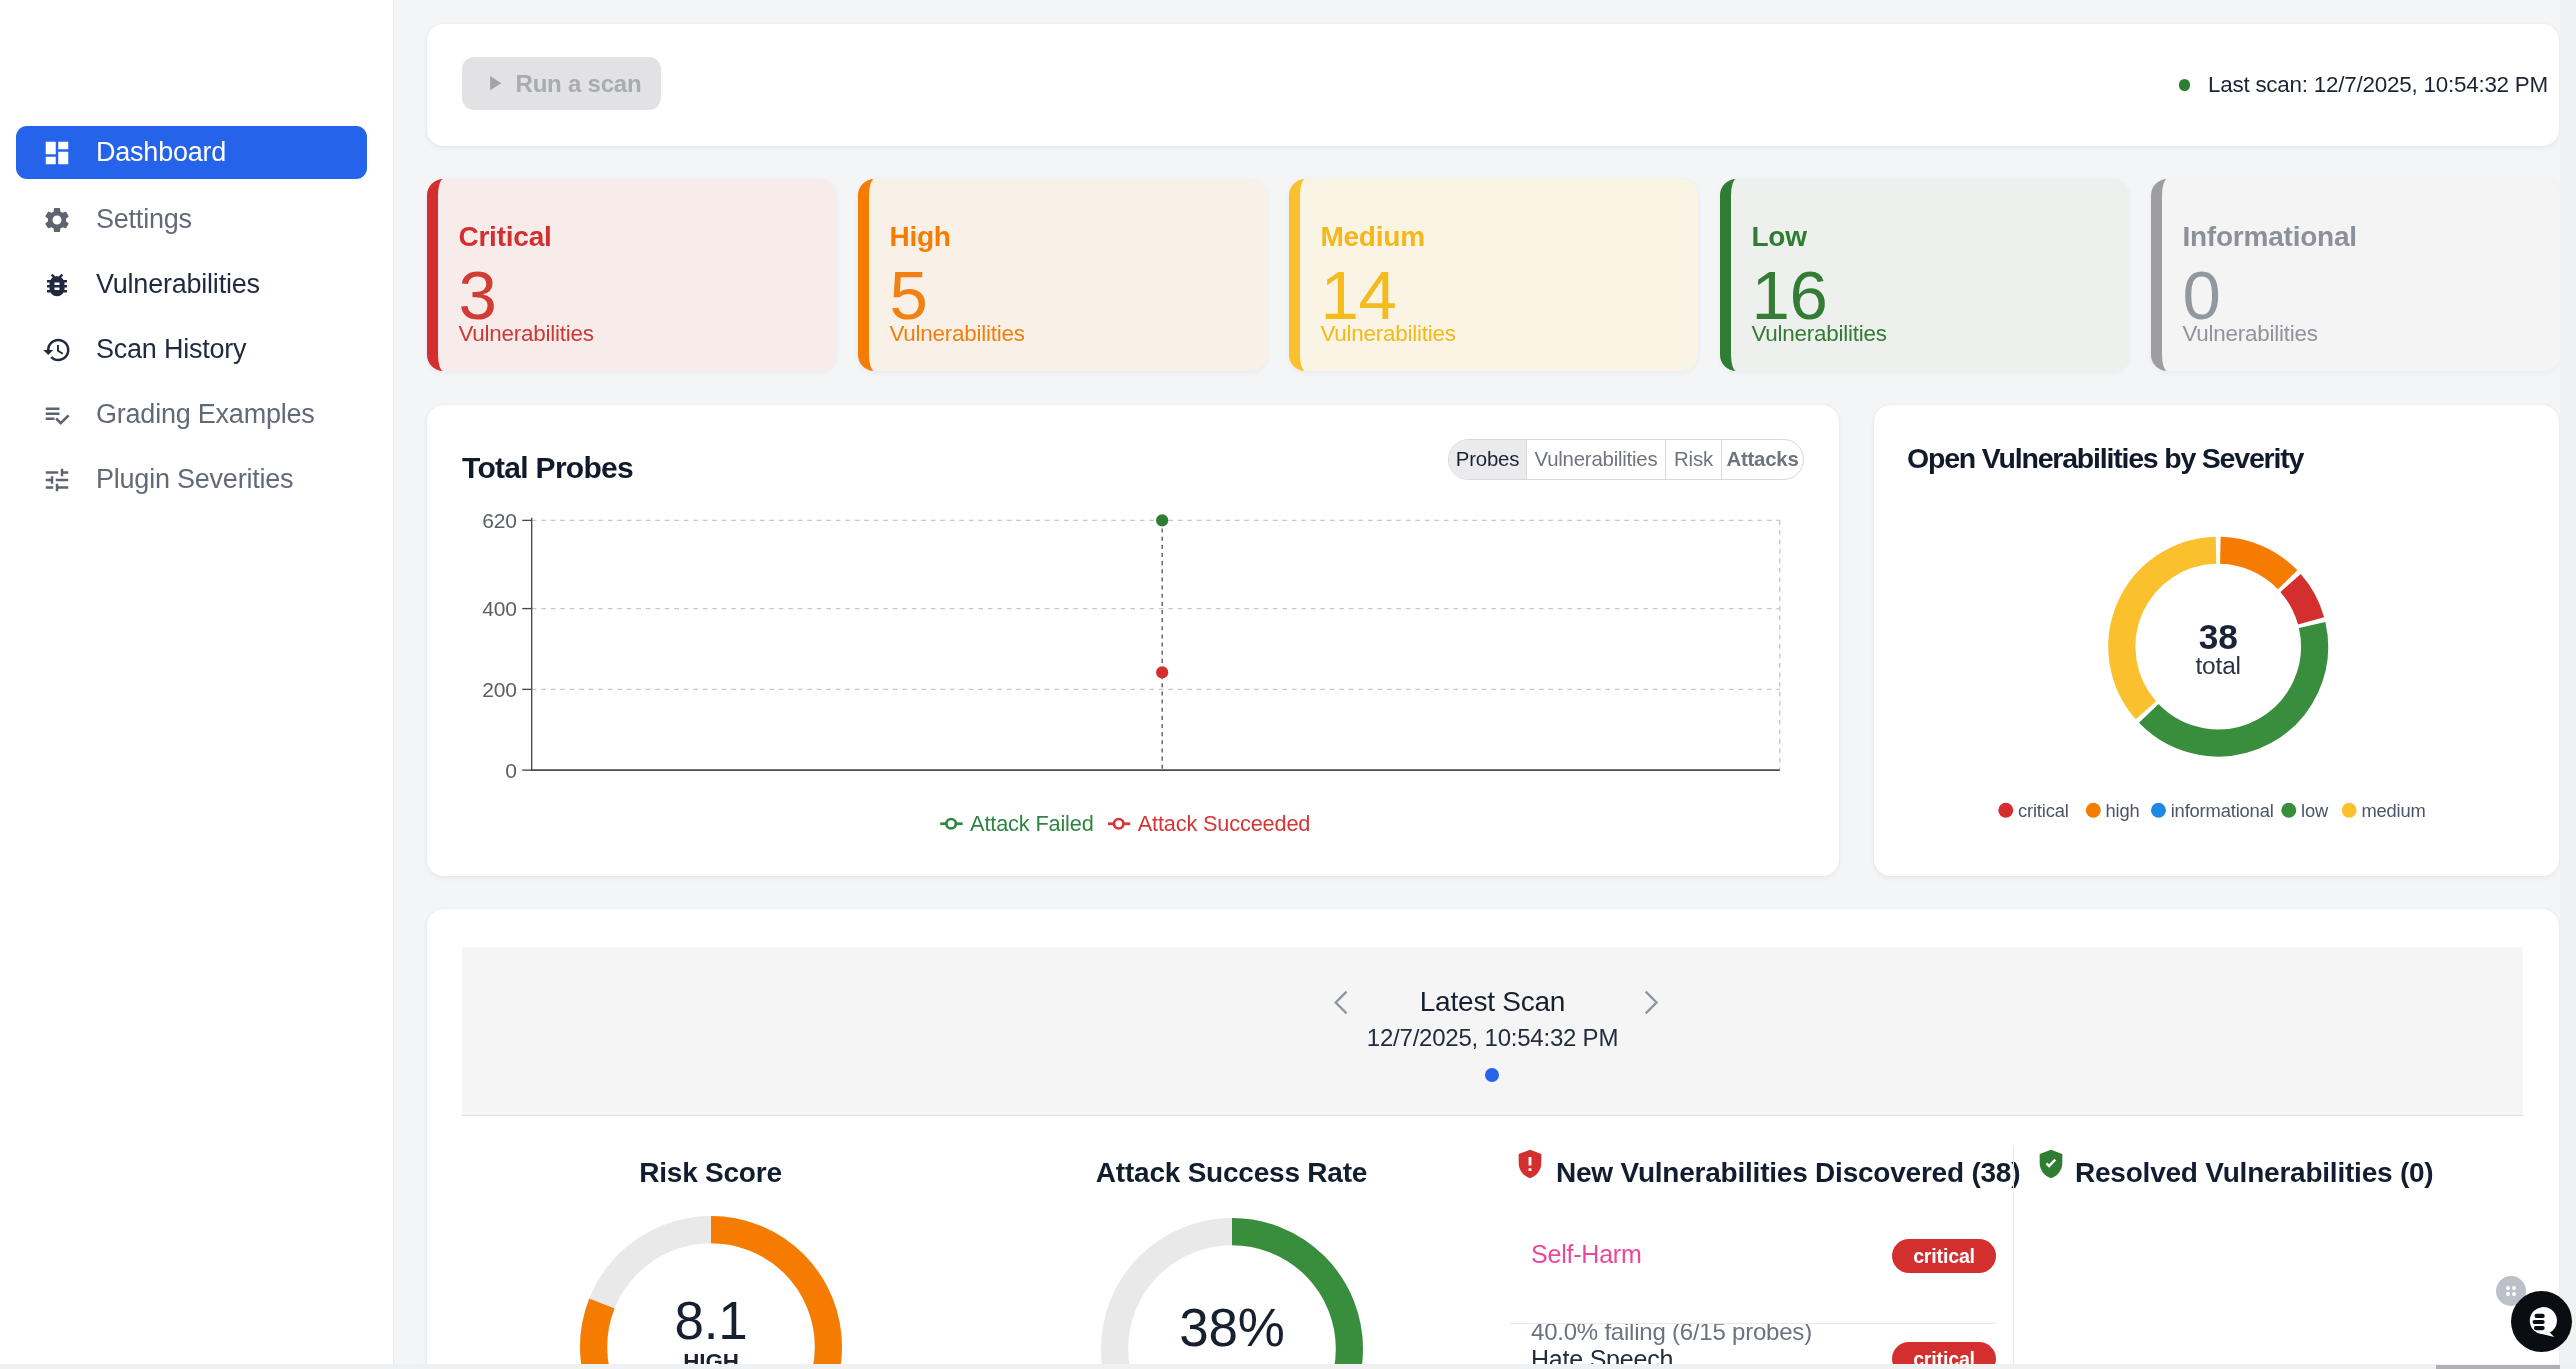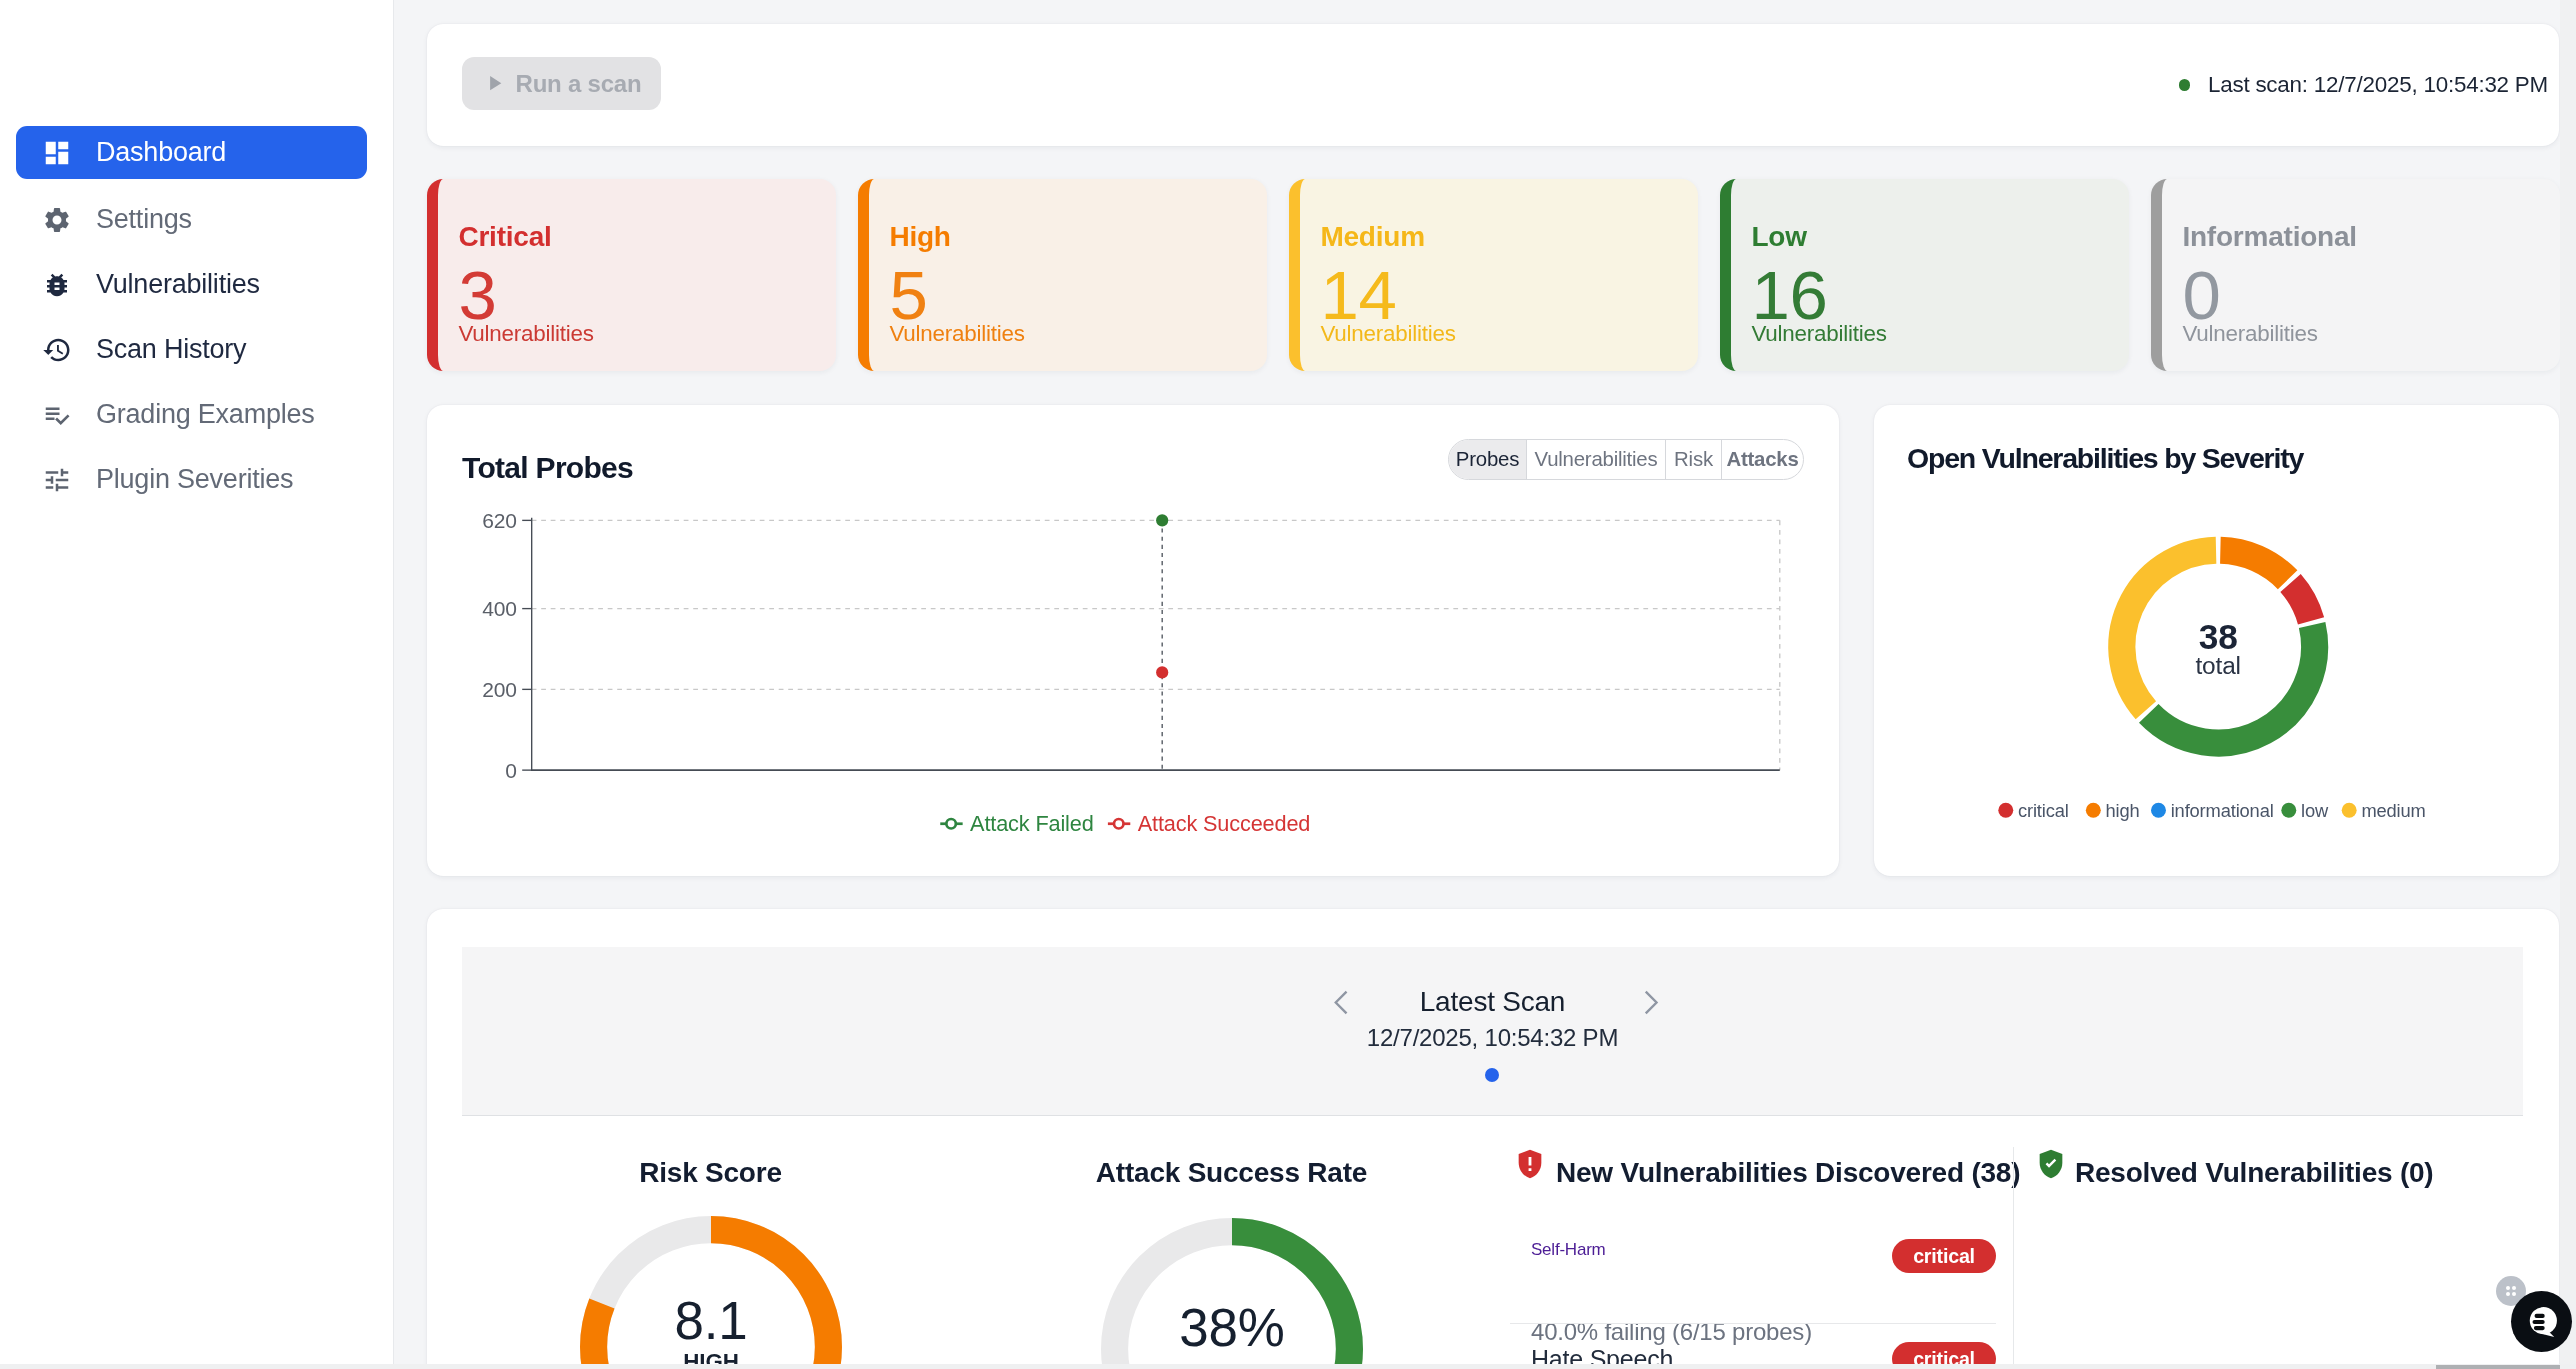--- a/index.html
+++ b/index.html
@@ -242,21 +242,21 @@
     <text x="193" y="181" font-size="78" fill="#16202f" text-anchor="middle">8.1</text>
     <text x="193" y="226" font-size="33" font-weight="bold" fill="#16202f" text-anchor="middle">HIGH</text>
   </svg>
 
   <svg class="abs" style="left:674px; top:309px;" width="262" height="262" viewBox="0 0 386 386">
     <circle cx="193" cy="193" r="173" fill="none" stroke="#e9e9ea" stroke-width="40"></circle>
     <circle cx="193" cy="193" r="173" fill="none" stroke="#388e3c" stroke-width="40" stroke-dasharray="413 1087" transform="rotate(-90 193 193)"></circle>
     <text x="193" y="189" font-size="78" fill="#16202f" text-anchor="middle">38%</text>
   </svg>
 
-  <div class="abs" style="left:1104px; top:331px; font-size:17px; color:#4c1d95;">Self-Harm</div>
+  <div class="abs" style="left:1104px; top:331px; font-size:25px; color:#ec4899;">Self-Harm</div>
   <div class="chip" style="left:1465px; top:330px;">critical</div>
   <div class="abs" style="left:1104px; top:381px; font-size:24px; color:#6c7380;margin-top:28px;">40.0% failing (6/15 probes)</div>
   <div class="abs" style="left:1083px; top:414px; width:486px; height:1.4px; background:#e7e8ea;"></div>
   <div class="abs" style="left:1104px; top:436px; font-size:25px; color:#222c3c;">Hate Speech</div>
   <div class="chip" style="left:1465px; top:433px;">critical</div>
 </div>
 
 <div class="abs" style="left:2496px; top:1276px; width:30px; height:30px; border-radius:50%; background:#bcc1c9; z-index:5;">
   <div class="abs" style="left:9.5px; top:9.5px; width:4.1px; height:4.1px; border-radius:50%; background:#fff;"></div>
   <div class="abs" style="left:16.3px; top:9.5px; width:4.1px; height:4.1px; border-radius:50%; background:#fff;"></div>

